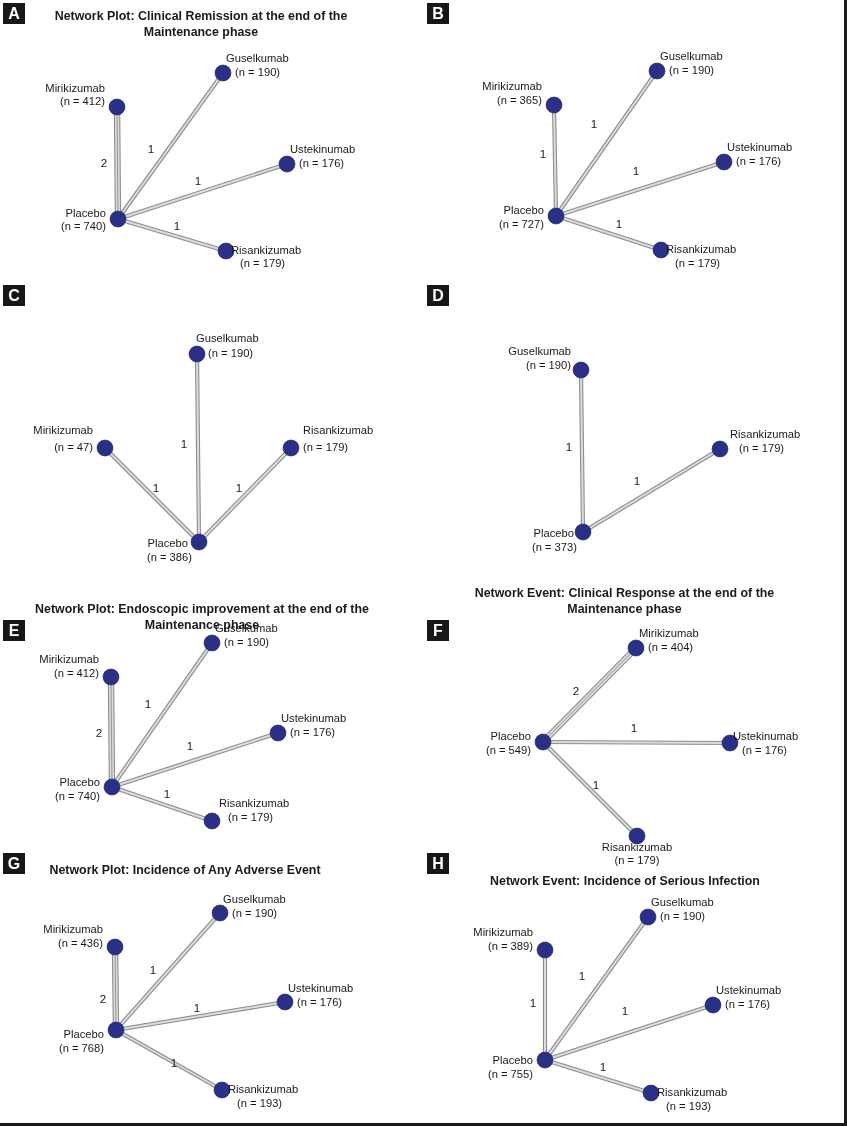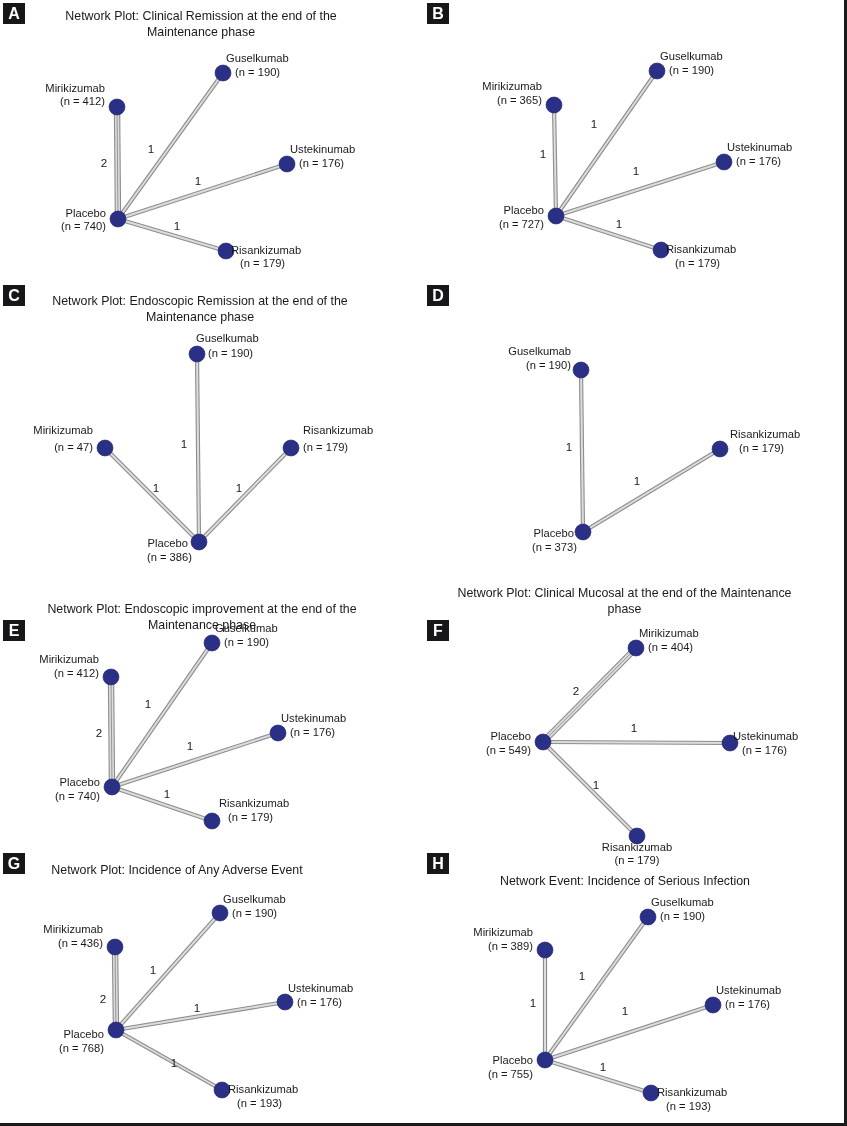--- a/index.html
+++ b/index.html
@@ -40,20 +40,21 @@
     z-index: 5;
   }
   .panel-title {
     position: absolute;
     font-family: "Liberation Sans", sans-serif;
     font-size: 12.4px;
     line-height: 16px;
     color: #1a1a1a;
     text-align: center;
     z-index: 3;
+    font-weight: bold;
   }
   .net-svg {
     position: absolute;
     left: 0;
     top: 0;
     overflow: visible;
   }
   .node-label {
     font-family: "Liberation Sans", sans-serif;
     font-size: 11.2px;
@@ -195,21 +196,20 @@
         <text class="node-label" x="196" y="57" text-anchor="start">Guselkumab</text>
         <text class="node-label" x="208" y="72" text-anchor="start">(n = 190)</text>
         <circle class="node-dot" cx="105" cy="163" r="8"></circle>
         <text class="node-label" x="93" y="149" text-anchor="end">Mirikizumab</text>
         <text class="node-label" x="93" y="166" text-anchor="end">(n = 47)</text>
         <circle class="node-dot" cx="291" cy="163" r="8"></circle>
         <text class="node-label" x="303" y="149" text-anchor="start">Risankizumab</text>
         <text class="node-label" x="303" y="166" text-anchor="start">(n = 179)</text>
       </svg>
     </div>
-    <div class="panel-title" style="left: 30px; top: 293px; width: 340px;">Network Plot: Endoscopic Remission at the end of the Maintenance phase</div>
     <div class="panel-badge" style="left: 3px; top: 285px;">C</div>
     <div class="panel" style="left: 424px; top: 285px; width: 423.5px; height: 290px;">
       <svg class="net-svg" width="463.5" height="300">
         <g>
           <g>
             <line class="edge-outer" x1="159" y1="247" x2="157" y2="85" stroke-width="4.2" stroke-linecap="butt"></line>
             <line class="edge-inner" x1="159" y1="247" x2="157" y2="85" stroke-width="2" stroke-linecap="butt"></line>
           </g>
           <g>
             <line class="edge-outer" x1="159" y1="247" x2="296" y2="164" stroke-width="4.2" stroke-linecap="butt"></line>
@@ -301,21 +301,21 @@
         <text class="node-label" x="215" y="62" text-anchor="start">Mirikizumab</text>
         <text class="node-label" x="224" y="76" text-anchor="start">(n = 404)</text>
         <circle class="node-dot" cx="306" cy="168" r="8"></circle>
         <text class="node-label" x="309" y="165" text-anchor="start">Ustekinumab</text>
         <text class="node-label" x="318" y="179" text-anchor="start">(n = 176)</text>
         <circle class="node-dot" cx="213" cy="261" r="8"></circle>
         <text class="node-label" x="213" y="276" text-anchor="middle">Risankizumab</text>
         <text class="node-label" x="213" y="289" text-anchor="middle">(n = 179)</text>
       </svg>
     </div>
-    <div class="panel-title" style="left: 452px; top: 585px; width: 345px;">Network Plot: Clinical Mucosal at the end of the Maintenance phase</div>
+    <div class="panel-title" style="left: 452px; top: 585px; width: 345px;">Network Event: Clinical Response at the end of the Maintenance phase</div>
     <div class="panel-badge" style="left: 427px; top: 620px;">F</div>
     <div class="panel" style="left: 0px; top: 850px; width: 423.5px; height: 290px;">
       <svg class="net-svg" width="463.5" height="300">
         <g>
           <g>
             <line class="edge-outer" x1="116" y1="180" x2="115" y2="97" stroke-width="6.4" stroke-linecap="butt"></line>
             <line class="edge-inner" x1="116" y1="180" x2="115" y2="97" stroke-width="4.2" stroke-linecap="butt"></line>
             <line class="edge-mid" x1="116" y1="180" x2="115" y2="97" stroke-width="0.9" stroke-linecap="butt"></line>
           </g>
           <g>
@@ -345,21 +345,21 @@
         <text class="node-label" x="223" y="53" text-anchor="start">Guselkumab</text>
         <text class="node-label" x="232" y="67" text-anchor="start">(n = 190)</text>
         <circle class="node-dot" cx="285" cy="152" r="8"></circle>
         <text class="node-label" x="288" y="142" text-anchor="start">Ustekinumab</text>
         <text class="node-label" x="297" y="156" text-anchor="start">(n = 176)</text>
         <circle class="node-dot" cx="222" cy="240" r="8"></circle>
         <text class="node-label" x="228" y="243" text-anchor="start">Risankizumab</text>
         <text class="node-label" x="237" y="257" text-anchor="start">(n = 193)</text>
       </svg>
     </div>
-    <div class="panel-title" style="left: 32px; top: 862px; width: 290px;">Network Plot: Incidence of Any Adverse Event</div>
+    <div class="panel-title" style="left: 40px; top: 862px; width: 290px;">Network Plot: Incidence of Any Adverse Event</div>
     <div class="panel-badge" style="left: 3px; top: 853px;">G</div>
     <div class="panel" style="left: 424px; top: 850px; width: 423.5px; height: 290px;">
       <svg class="net-svg" width="463.5" height="300">
         <g>
           <g>
             <line class="edge-outer" x1="121" y1="210" x2="121" y2="100" stroke-width="4.2" stroke-linecap="butt"></line>
             <line class="edge-inner" x1="121" y1="210" x2="121" y2="100" stroke-width="2" stroke-linecap="butt"></line>
           </g>
           <g>
             <line class="edge-outer" x1="121" y1="210" x2="224" y2="67" stroke-width="4.2" stroke-linecap="butt"></line>

